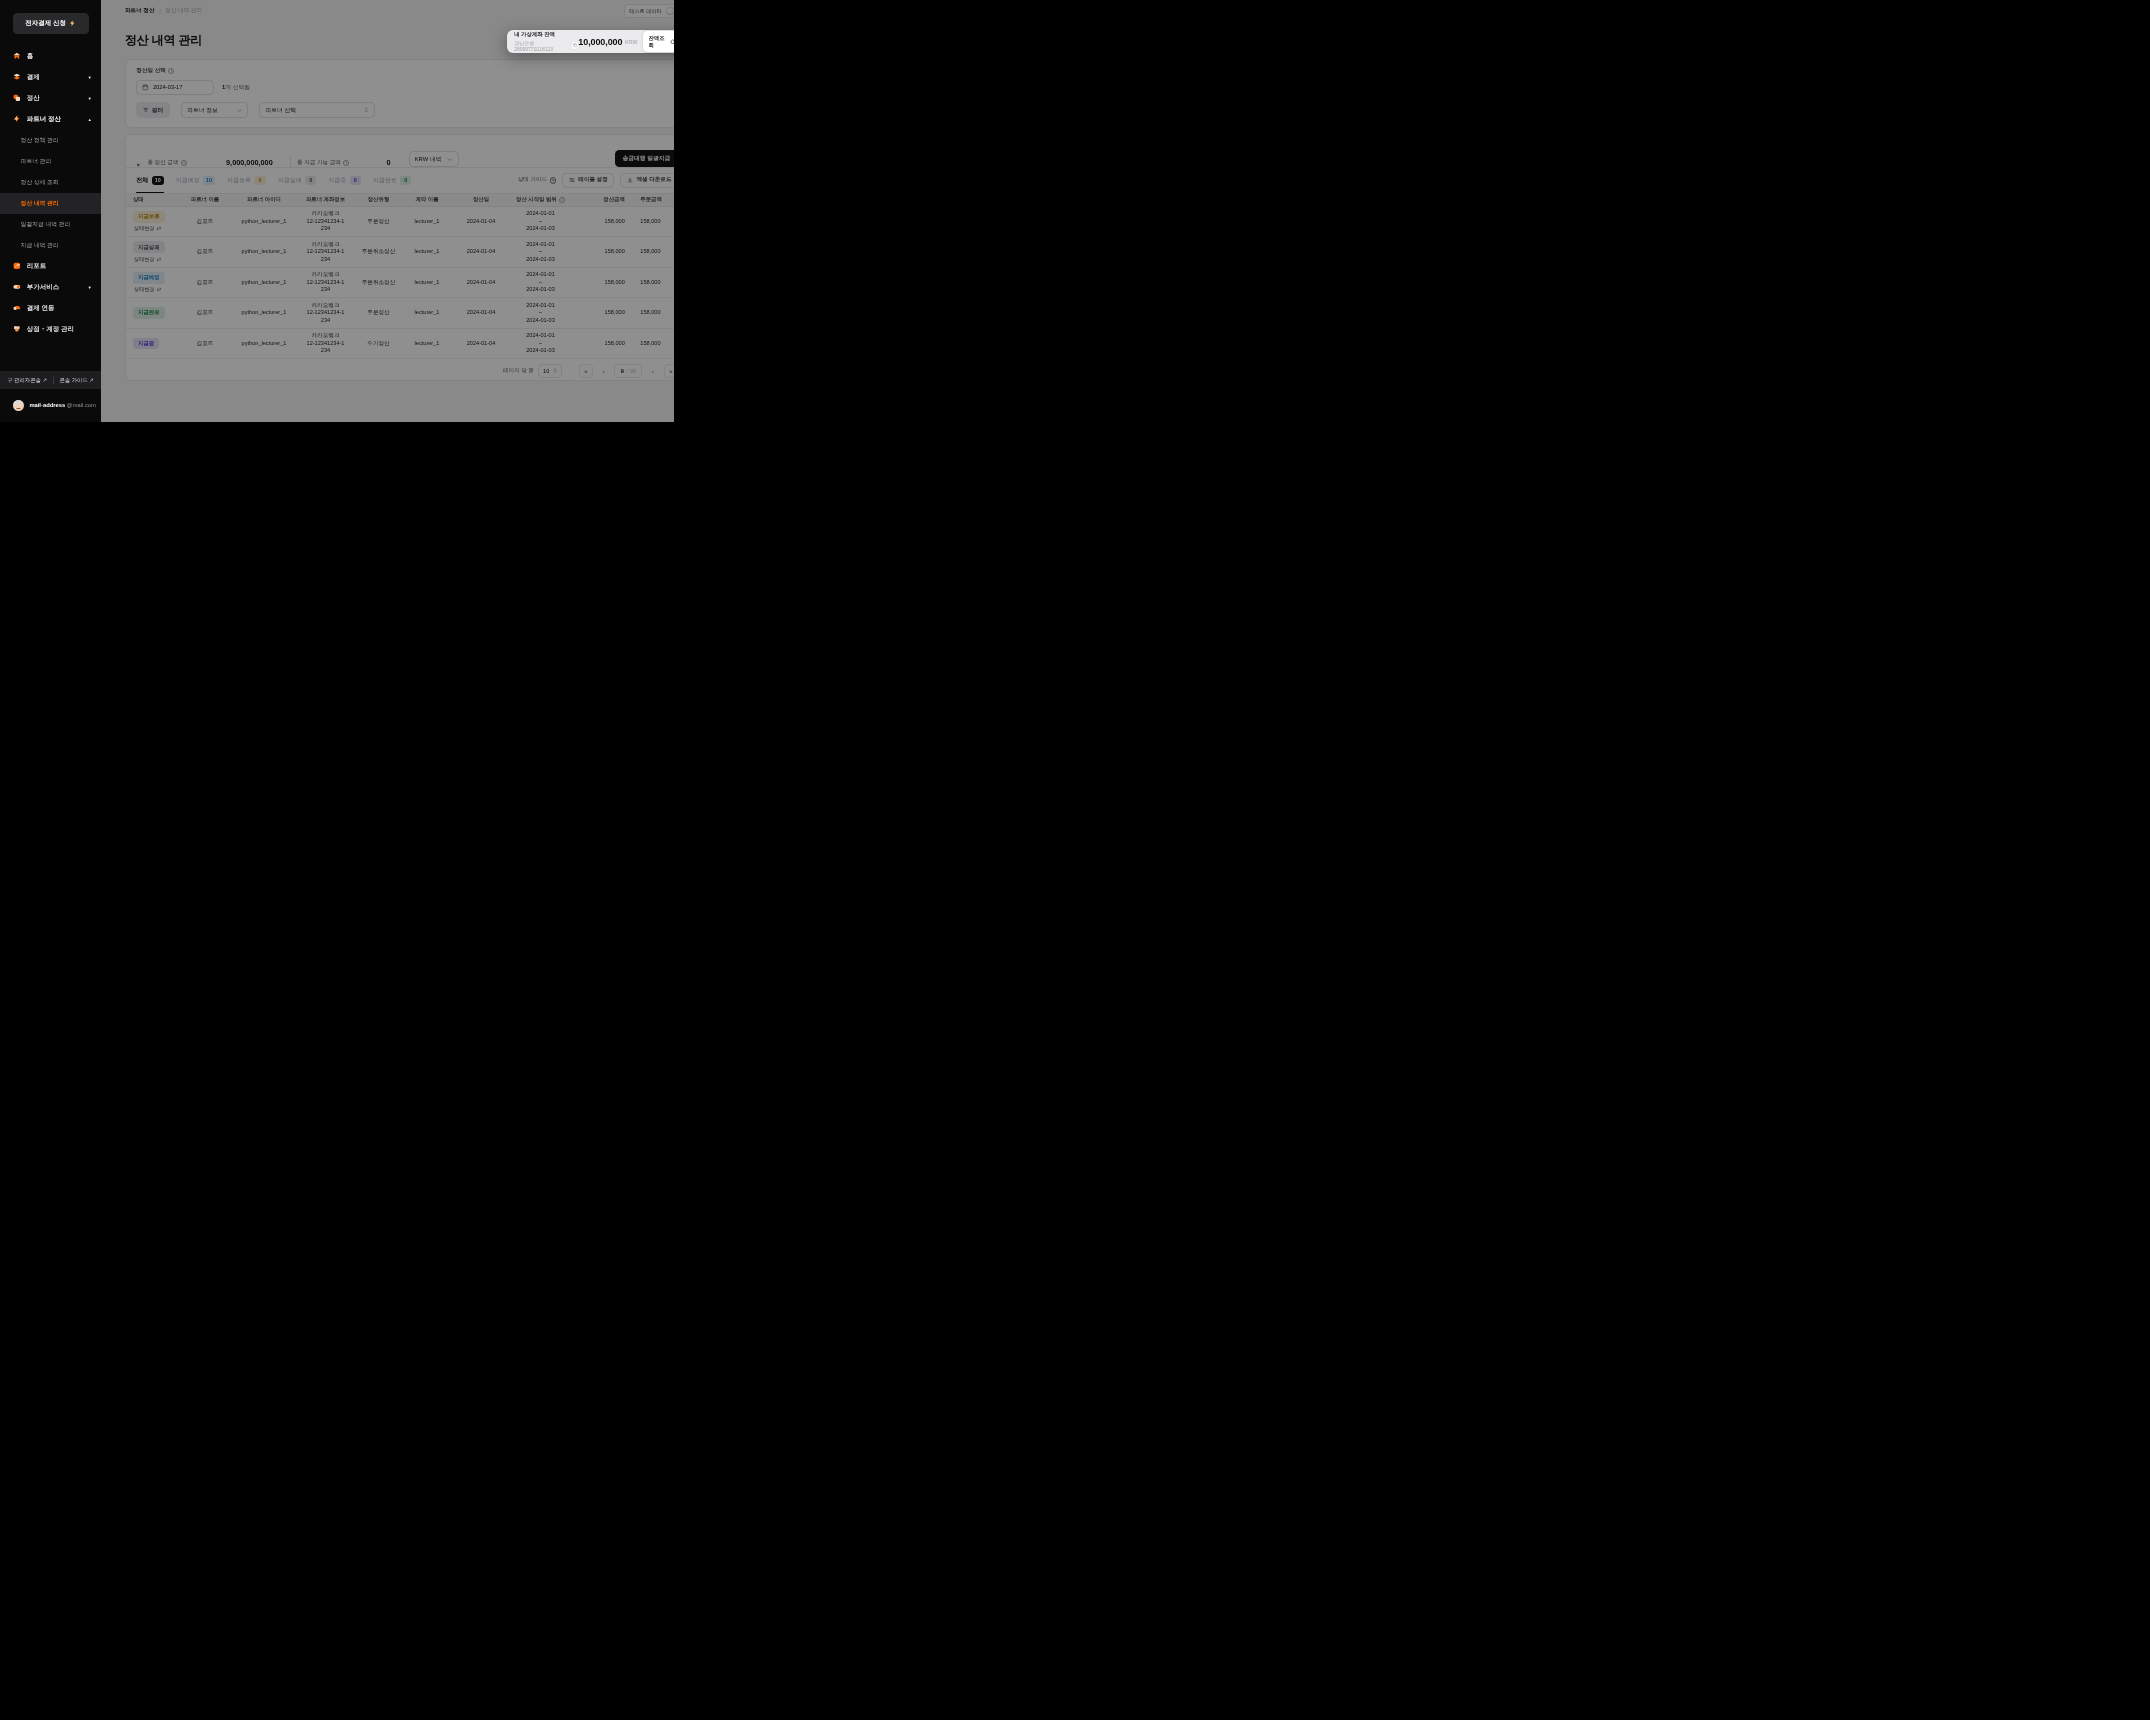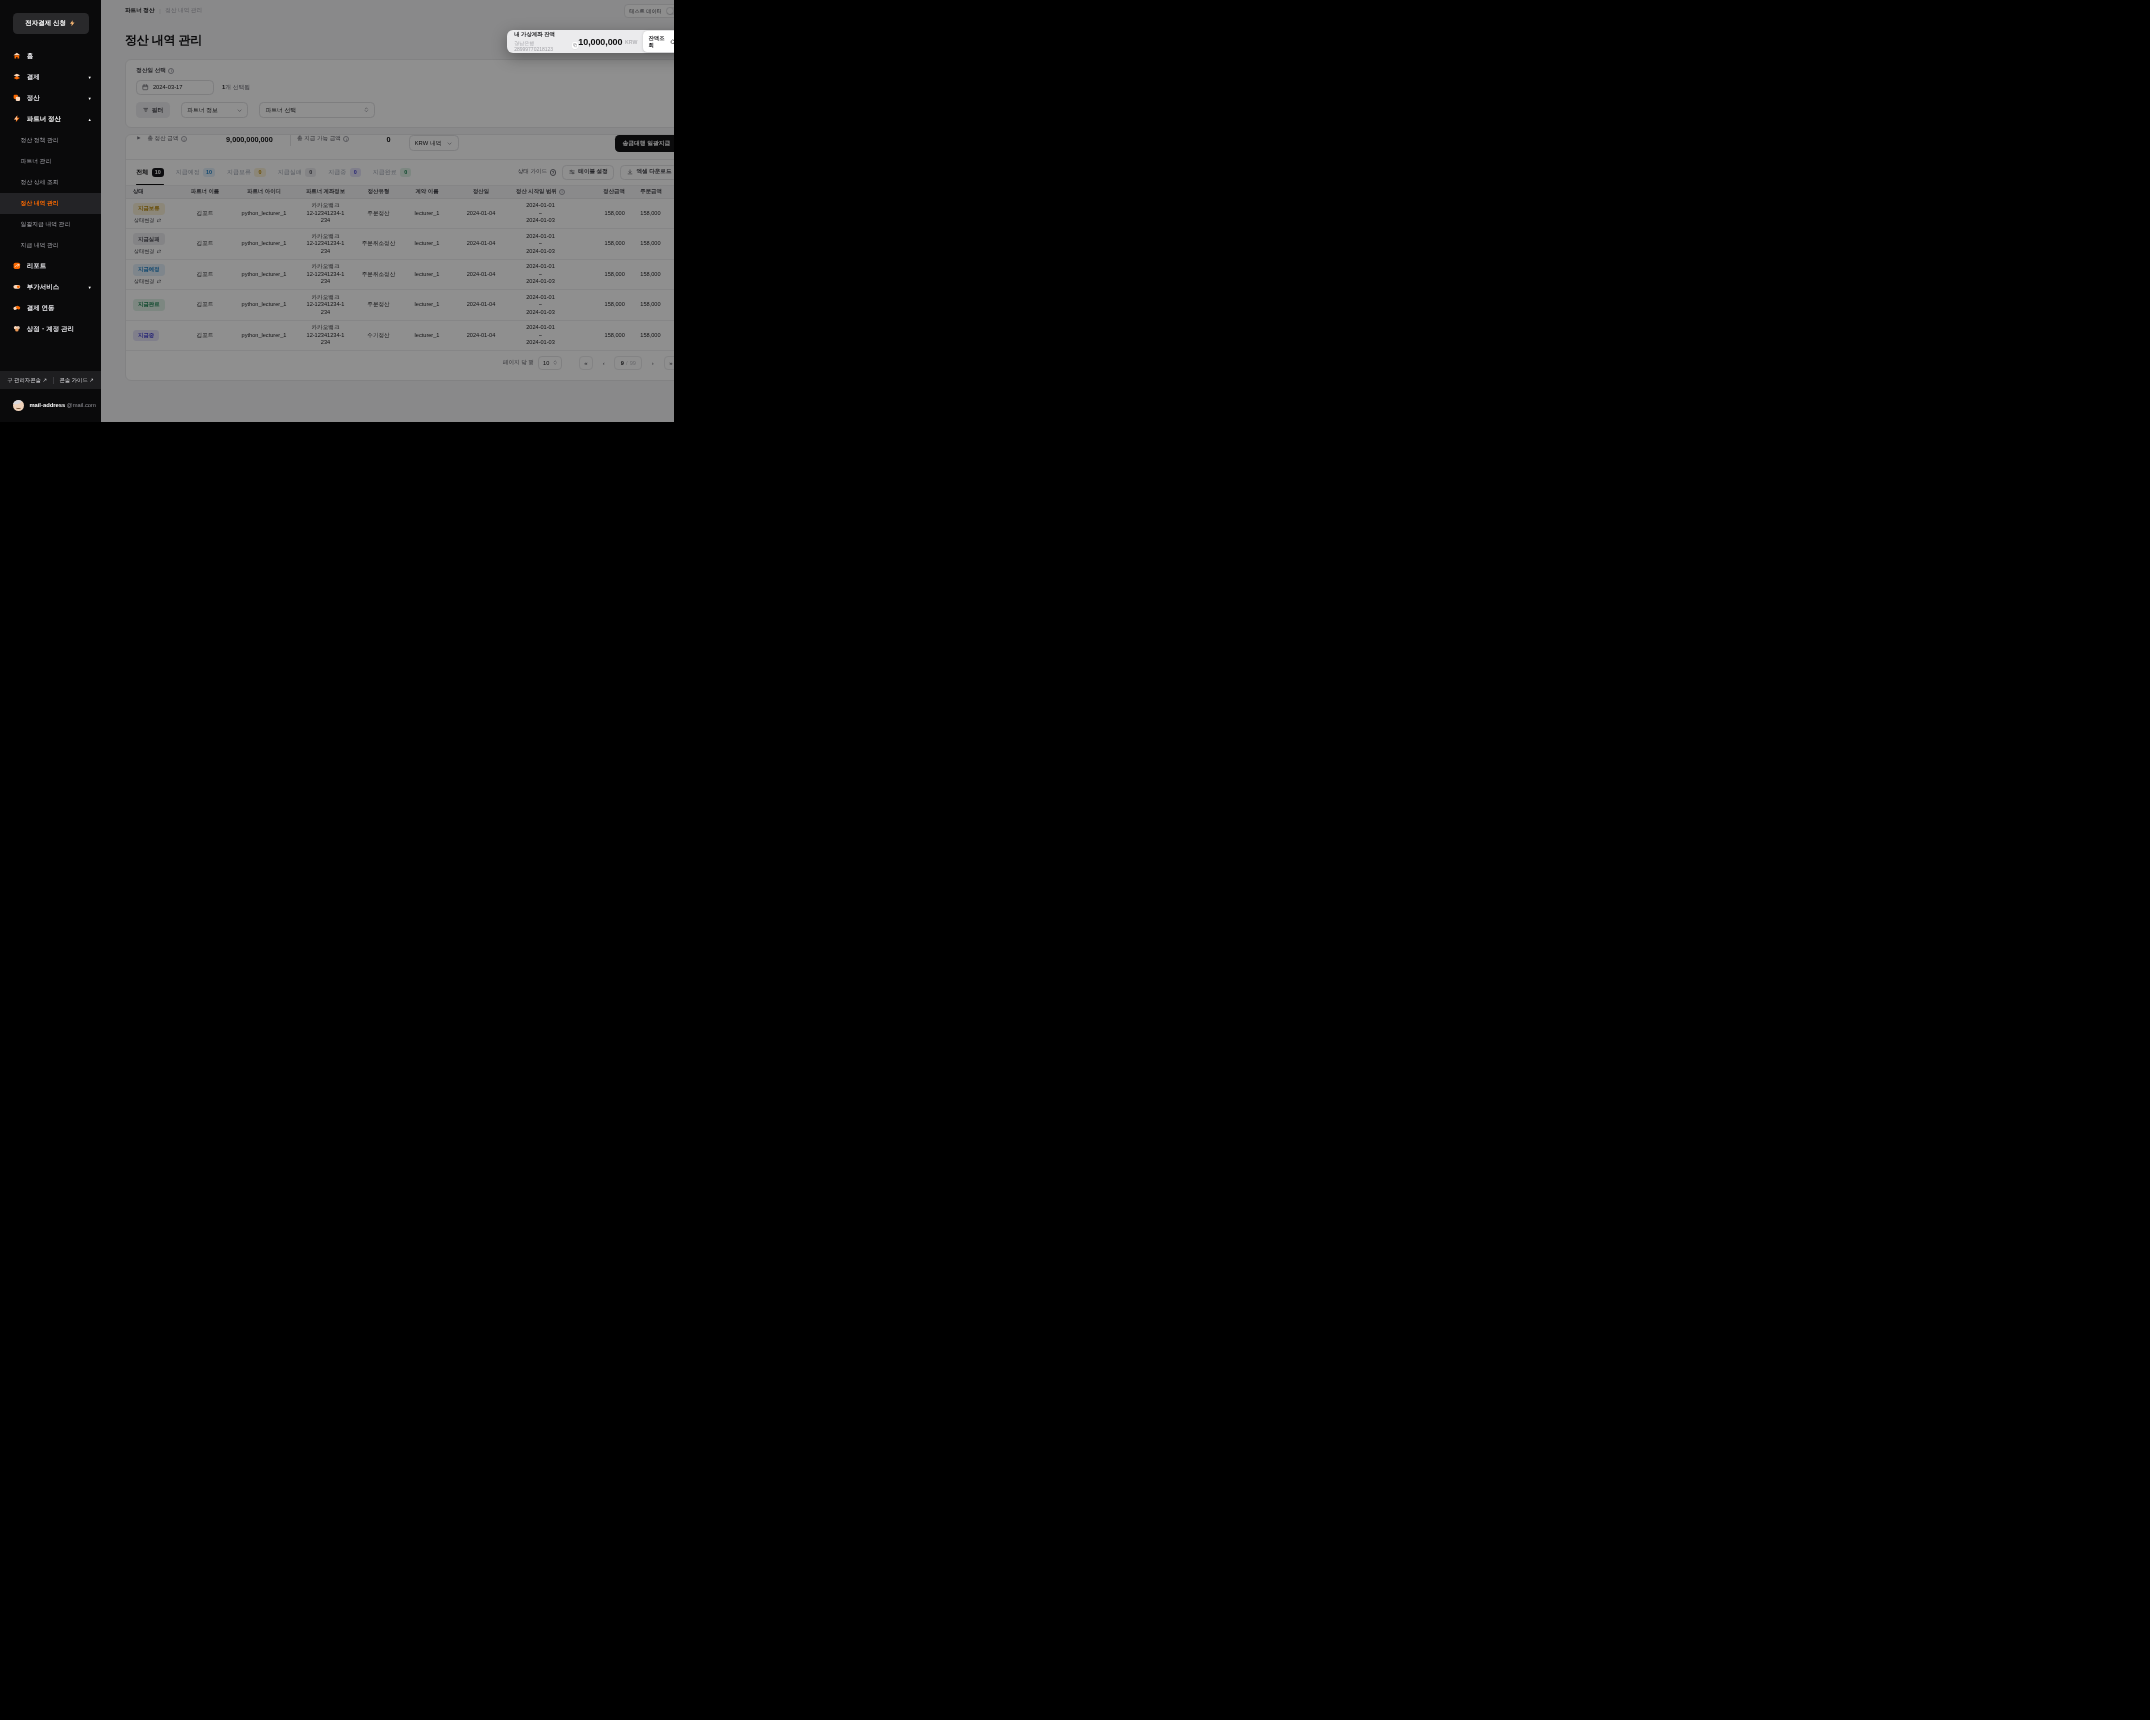--- a/index.html
+++ b/index.html
@@ -65,21 +65,21 @@
   .sel-count{font-size:5.8px;color:#71717A;}
   .sel-count b{color:#18181B;font-weight:700;}
   .f-row2{margin-top:7.3px;display:flex;align-items:center;gap:11.2px;}
   .filter-btn{height:15.5px;padding:0 6.5px;background:#EDEDF0;border-radius:4.3px;display:flex;align-items:center;gap:3.4px;font-size:5.8px;font-weight:600;color:#3F3F46;cursor:pointer;}
   .select{height:15.5px;border:0.4px solid #E0E0E3;border-radius:4.3px;background:#FFF;display:flex;align-items:center;justify-content:space-between;padding:0 5.2px;font-size:5.8px;color:#18181B;cursor:pointer;}
   .sel-partner-info{width:67px;}
   .sel-partner{width:116px;}
 
   
   .table-card{margin-top:6.5px;height:247px;overflow:hidden;display:flex;flex-direction:column;}
-  .summary{height:24.5px;flex:none;display:flex;align-items:flex-start;padding:0 6.9px 0 11.2px;border-bottom:0.4px solid #ECECEE;}
+  .summary{height:24.5px;flex:none;display:flex;align-items:flex-end;padding:0 6.9px 0 11.2px;border-bottom:0.4px solid #ECECEE;margin-top:8px;}
   .tri{font-size:4.3px;color:#71717A;cursor:pointer;}
   .s-label{display:flex;align-items:center;gap:2.6px;font-size:5.6px;color:#52525B;margin-left:6.9px;}
   .s-val{font-size:7.3px;font-weight:800;color:#121214;margin-left:39px;}
   .s-div{width:0.4px;height:10.3px;background:#E4E4E7;margin-left:17px;}
   .s-val2{font-size:7.3px;font-weight:800;color:#121214;margin-left:37px;}
   .sel-krw{width:50px;margin-left:18px;}
   .transfer-btn{margin-left:auto;height:17px;padding:0 7.7px;background:#141417;color:#FFFFFF;border-radius:4.3px;display:flex;align-items:center;font-size:5.8px;font-weight:700;cursor:pointer;}
 
   
   .tabs-row{height:25px;flex:none;display:flex;align-items:center;padding:0 6.9px 0 10.3px;}

